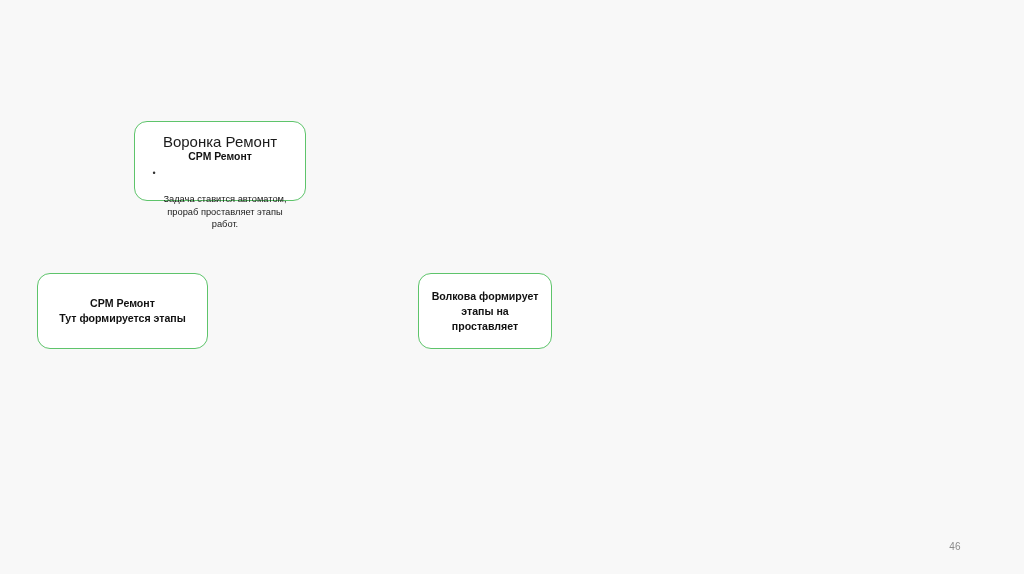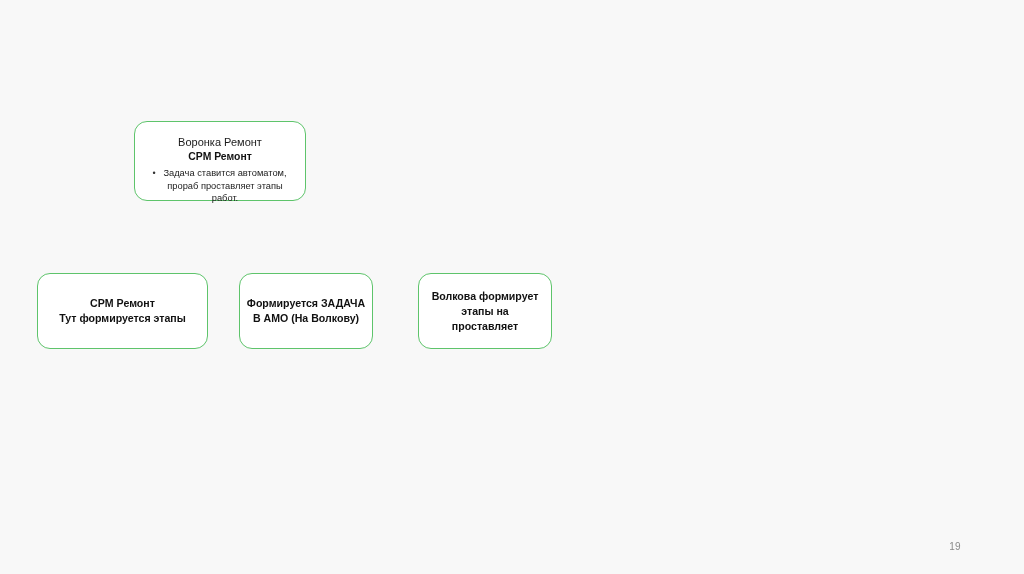--- a/index.html
+++ b/index.html
@@ -41,21 +41,21 @@
   
   #box-funnel {
     left: 134px;
     top: 121px;
     width: 172px;
     height: 80px;
     padding: 6px 8px 8px 8px;
     justify-content: flex-start;
   }
   #box-funnel .line-regular {
-    font-size: 11px;
+    font-size: 15px;
     font-weight: 400;
     line-height: 14px;
     color: #1a1a1a;
     margin-top: 7px;
   }
   #box-funnel .line-bold {
     font-size: 10.4px;
     font-weight: bold;
     line-height: 14px;
     color: #111111;
@@ -78,20 +78,21 @@
     color: #333333;
     text-align: center;
   }
   .bullet-text {
     flex: 1 1 auto;
     font-size: 9.3px;
     font-weight: 400;
     line-height: 12.6px;
     color: #1a1a1a;
     padding-right: 6px;
+    margin-top: 26px;
   }
 
   
   #box-crm {
     left: 37px;
     top: 273px;
     width: 171px;
     height: 76px;
   }
   #box-task-amo {
@@ -139,26 +140,22 @@
       <span class="bullet-mark">•</span>
       <span class="bullet-text">Задача ставится автоматом, прораб проставляет этапы работ.</span>
     </div>
   </div>
 
   <div class="node-box" id="box-crm">
     <div class="node-line">CPM Ремонт</div>
     <div class="node-line">Тут формируется этапы</div>
   </div>
 
-  <div class="node-box" id="box-task-amo">
-    <div class="node-line">Формируется ЗАДАЧА</div>
-    <div class="node-line">В АМО (На Волкову)</div>
-  </div>
 
   <div class="node-box" id="box-volkova">
     <div class="node-line">Волкова формирует</div>
     <div class="node-line">этапы на</div>
     <div class="node-line">проставляет</div>
   </div>
 
-  <div id="page-number">19</div>
+  <div id="page-number">46</div>
 
 </div>
 
 </body></html>

